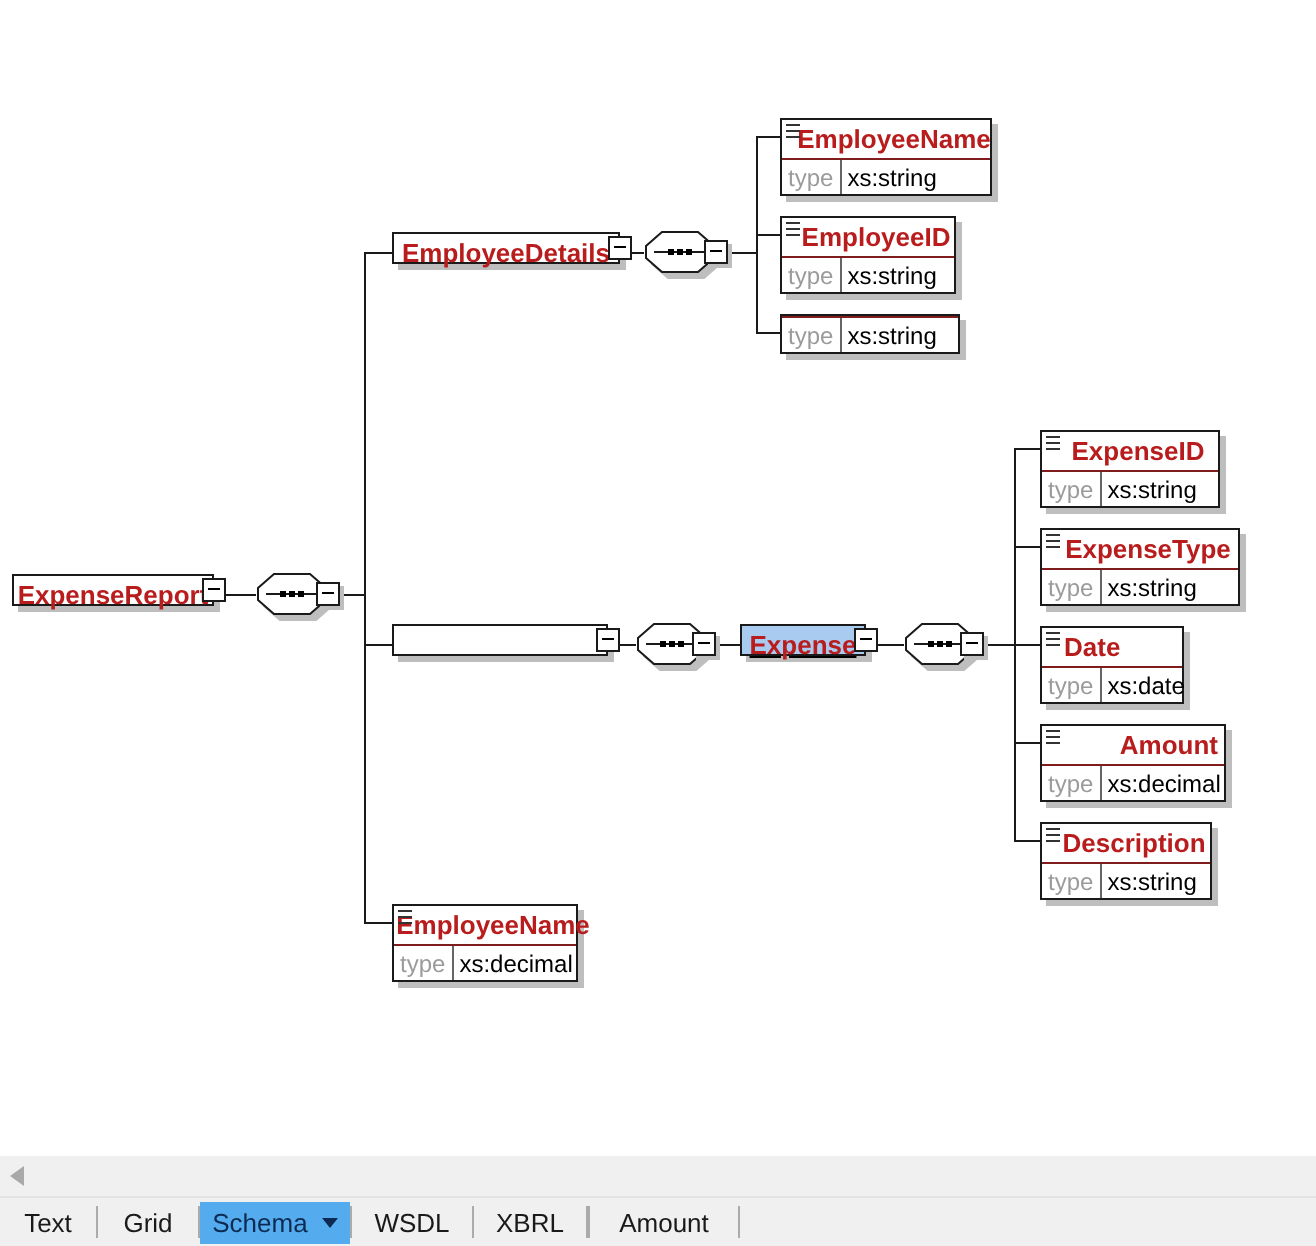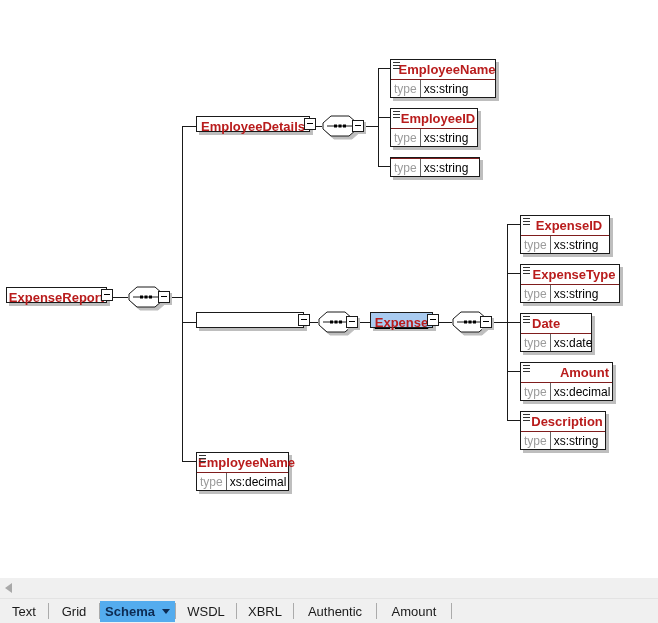--- a/index.html
+++ b/index.html
@@ -38,21 +38,21 @@
   
   .hscroll { position:absolute; left:0; top:578px; width:658px; height:20px; background:#f0f0f0; }
   .scroll-left-arrow { position:absolute; left:5px; top:5px; width:0; height:0;
        border-top:5px solid transparent; border-bottom:5px solid transparent; border-right:7px solid #a9a9a9; }
 
   
   .tabbar { position:absolute; left:0; top:598px; width:658px; height:25px; background:#f0f0f0;
             display:flex; align-items:center; border-top:1px solid #e3e3e3; }
   .tab { height:21px; display:flex; align-items:center; justify-content:center;
          font-size:13px; color:#1a1a1a; cursor:default; flex:0 0 auto; }
-  .tab.selected { background:#54acee; font-weight:bold; color:#0d2b52; }
+  .tab.selected { background:#54acee; font-weight:normal; color:#0d2b52; }
   .tab-sep { width:1px; height:16px; background:#ababab; flex:0 0 auto; }
   .caret { width:0; height:0; border-left:4px solid transparent; border-right:4px solid transparent;
            border-top:5px solid #0d2b52; margin-left:7px; }
 </style>
 </head>
 <body>
 
 <div class="screen">
 
   <div class="hline" style="left:113px;top:297px;width:15px"></div>
@@ -252,23 +252,20 @@
     </div>
     <div class="tab-sep"></div>
     <div class="tab" style="width:60px">
         <span>WSDL</span>
       </div>
     <div class="tab-sep"></div>
     <div class="tab" style="width:56px">
         <span>XBRL</span>
       </div>
     <div class="tab-sep"></div>
-    <div class="tab" style="width:82px">
-        <span>Authentic</span>
-      </div>
     <div class="tab-sep"></div>
     <div class="tab" style="width:74px">
         <span>Amount</span>
       </div>
     <div class="tab-sep"></div>
   </div>
 
 </div>
 
 </body></html>

